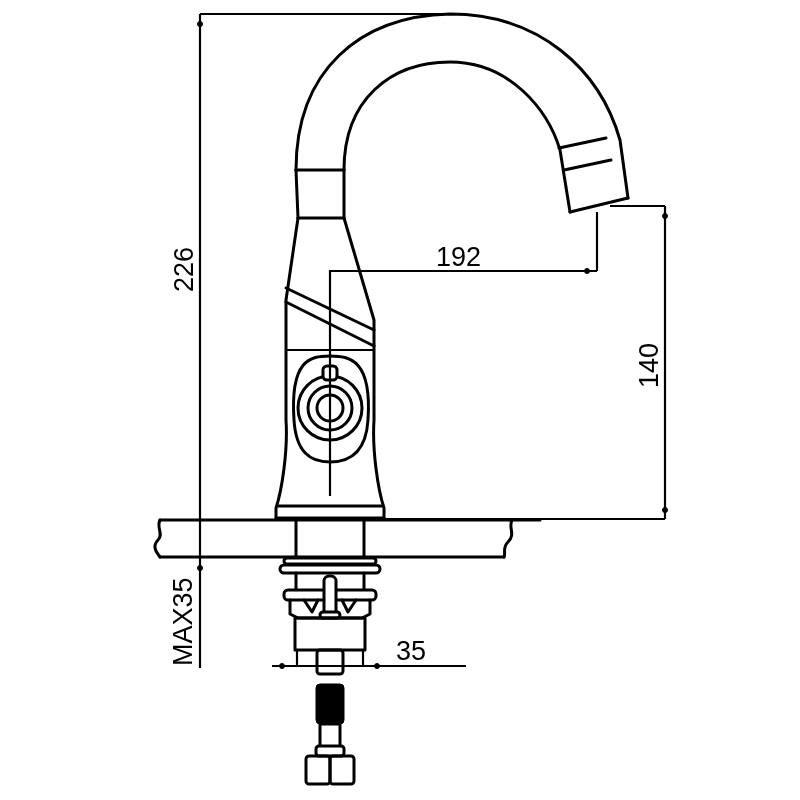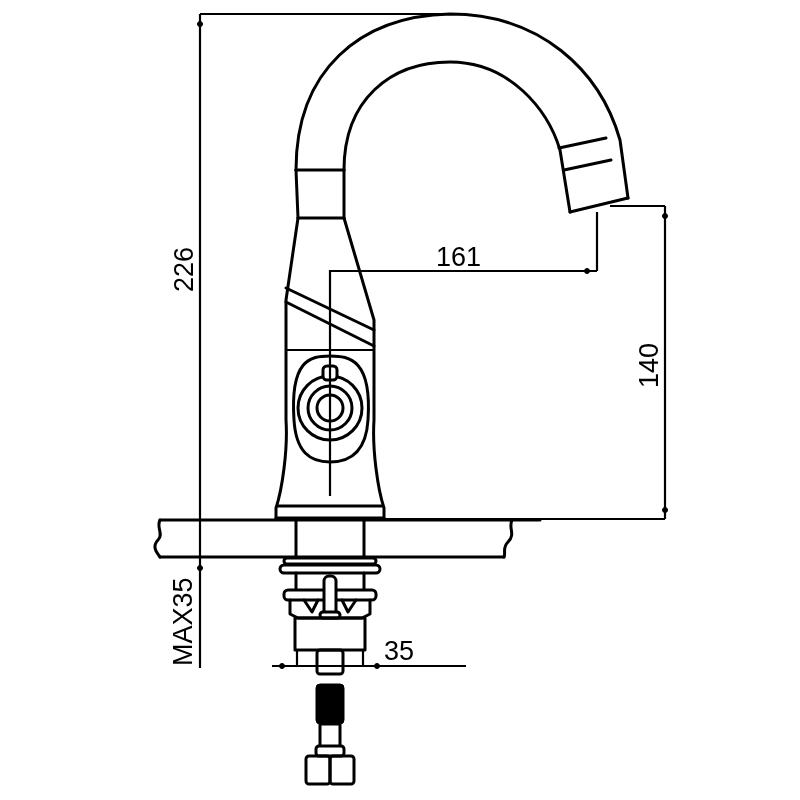--- a/index.html
+++ b/index.html
@@ -114,17 +114,17 @@
     <g>
       <rect class="fill" x="316" y="684" width="28" height="40" rx="4"></rect>
       <rect class="ln" x="320" y="724" width="20" height="24"></rect>
       <rect class="white" x="316" y="746" width="28" height="10" rx="3"></rect>
       <rect class="ln" x="306" y="756" width="24" height="28" rx="3"></rect>
       <rect class="ln" x="330" y="756" width="24" height="28" rx="3"></rect>
     </g>
   </svg>
 
   <div class="label vert" style="left:171px; top:292px;">226</div>
-  <div class="label" style="left:436px; top:244px;">161</div>
+  <div class="label" style="left:436px; top:244px;">192</div>
   <div class="label vert" style="left:636px; top:388px;">140</div>
   <div class="label vert" style="left:170px; top:666px;">MAX35</div>
-  <div class="label" style="left:384px; top:638px;">35</div>
+  <div class="label" style="left:396px; top:638px;">35</div>
 </div>
 
 </body></html>

